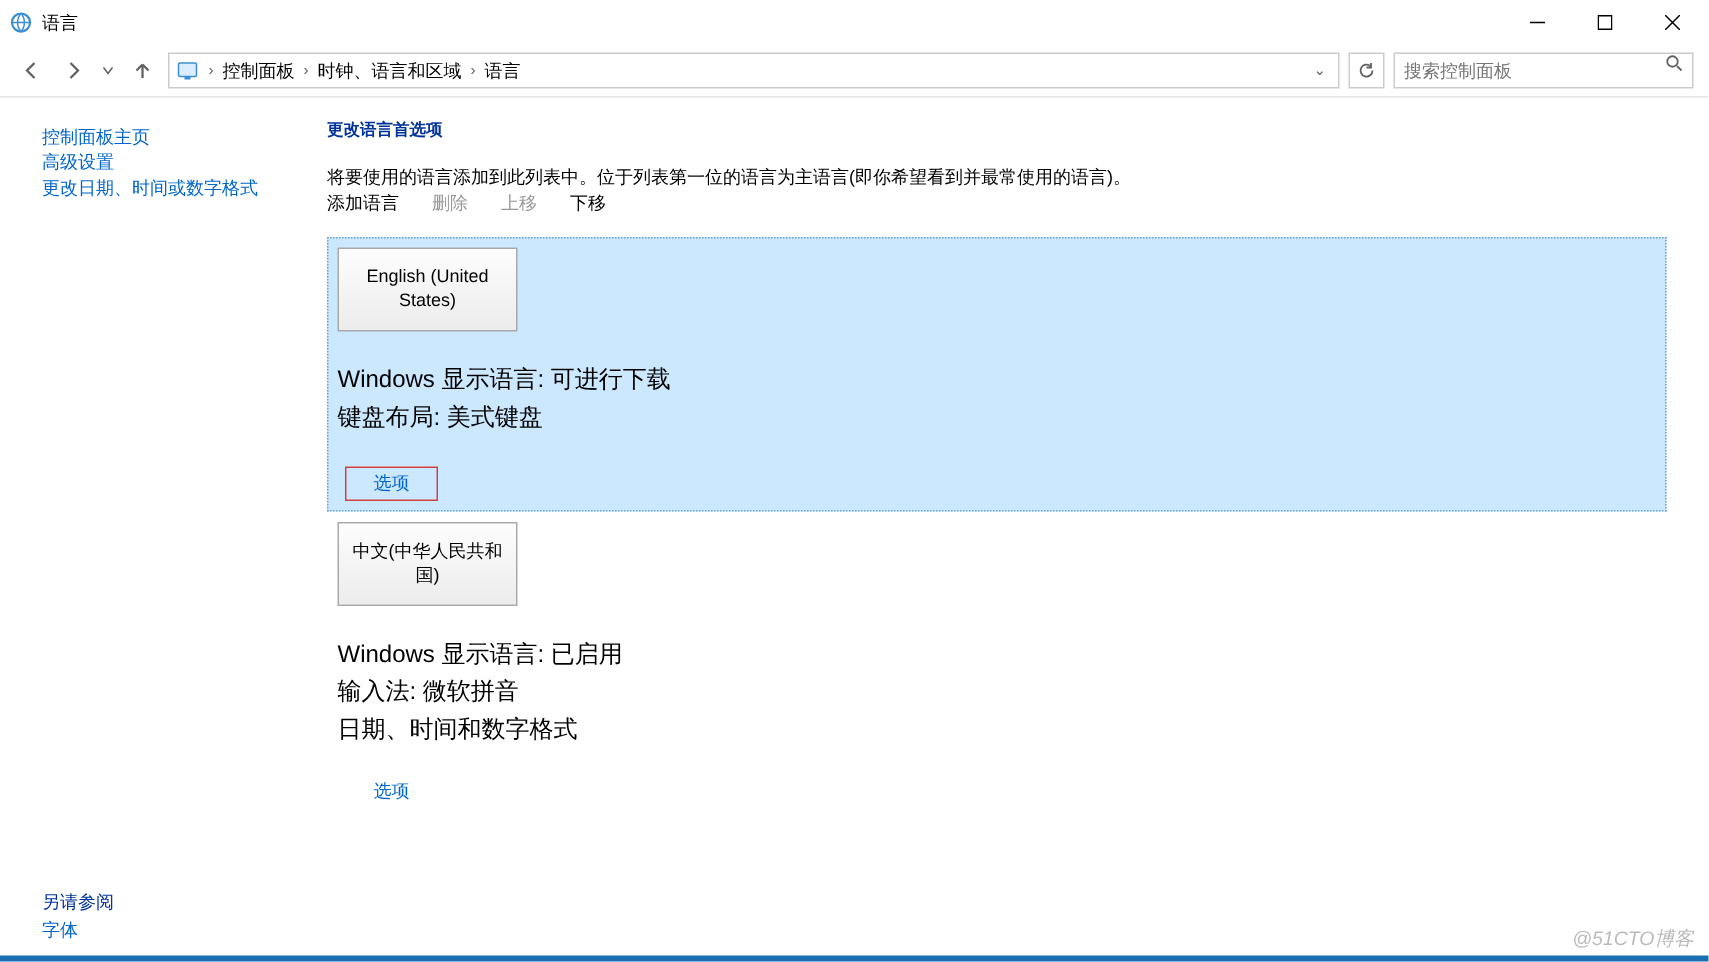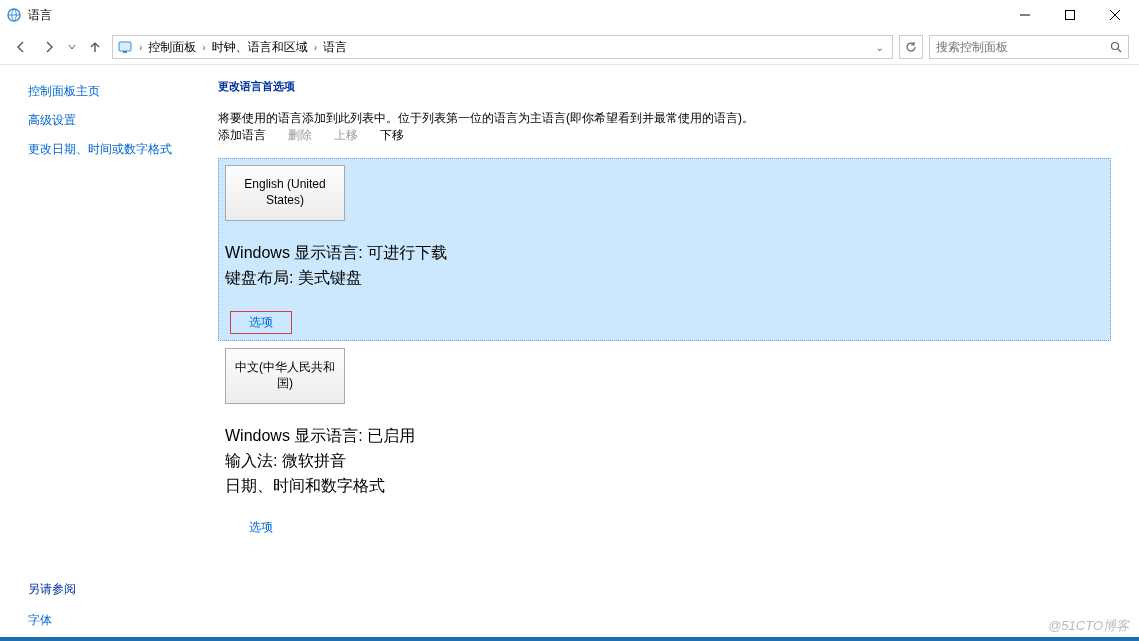--- a/index.html
+++ b/index.html
@@ -10,29 +10,29 @@
     .titlebar .title { flex: 0 0 auto; }
     .titlebar .spacer { flex: 1; }
     .win-btn { width: 45px; height: 30px; display: flex; align-items: center; justify-content: center; color: #000; }
 
     .navbar { height: 34px; border-top: 0; display: flex; align-items: center; padding: 0 10px; gap: 6px; }
     .nav-btn { width: 22px; height: 22px; display:flex; align-items:center; justify-content:center; color: #606060; }
     .breadcrumb { flex: 1; display:flex; align-items:center; height: 24px; border: 1px solid #ccc; padding: 0 4px; gap: 4px; font-size: 12px; color: #000; background:#fff; }
     .breadcrumb .sep { color: #606060; font-size: 10px; padding: 0 2px; }
     .breadcrumb .hist { margin-left: auto; color:#606060; font-size:10px; padding: 0 4px;}
     .refresh-box { width: 24px; height:24px; border:1px solid #ccc; display:flex;align-items:center;justify-content:center; color:#606060;}
-    .search-box { width: 200px; height: 24px; border: 1px solid #ccc; display: flex; align-items: center; padding: 0 6px; color: #888; background:#fff; }
+    .search-box { width: 200px; height: 24px; border: 1px solid #ccc; display: flex; padding: 0 6px; color: #888; background:#fff; }
     .search-box input { border: none; outline: none; flex: 1; font-size: 12px; background: transparent; }
     .search-box .mag { color: #606060; font-size: 12px; }
 
     .divider { height: 1px; background: #e5e5e5; }
 
     .body-row { display: flex; height: calc(641px - 30px - 34px - 1px); }
 
-    .sidebar { width: 206px; padding: 18px 0 12px 28px; display:flex; flex-direction:column; gap: 12px; font-size: 12px; }
+    .sidebar { width: 206px; padding: 18px 0 12px 28px; display:flex; flex-direction:column; font-size: 12px; }
     .sidebar a { color: #0066cc; text-decoration: none; display:block; }
     .sidebar .see-also { margin-top: auto; color: #003399; margin-bottom: 2px;}
 
     .main { flex: 1; padding: 14px 28px 0 12px; }
     .heading { color: #003399; font-size: 11px; font-weight: bold; margin-bottom: 16px; }
     .sub { font-size: 12px; }
     .actions { display: flex; gap: 22px; margin-bottom: 14px; font-size: 12px; }
     .actions span { cursor: default; }
     .actions .disabled { color: #999; }
 

